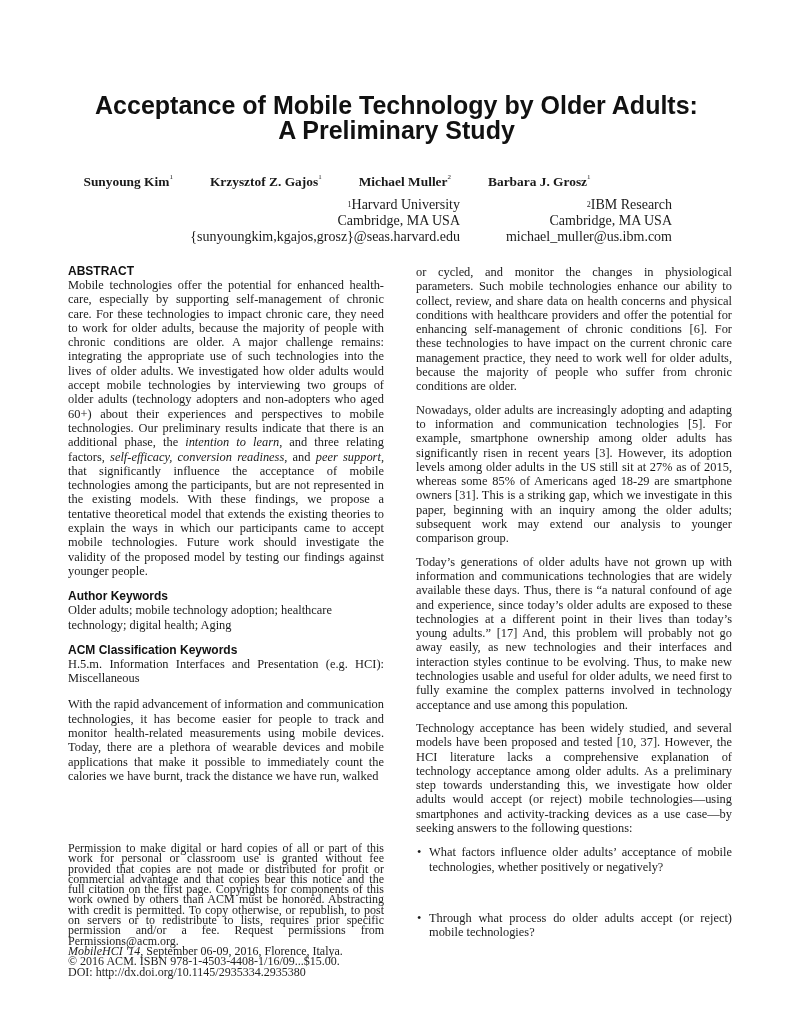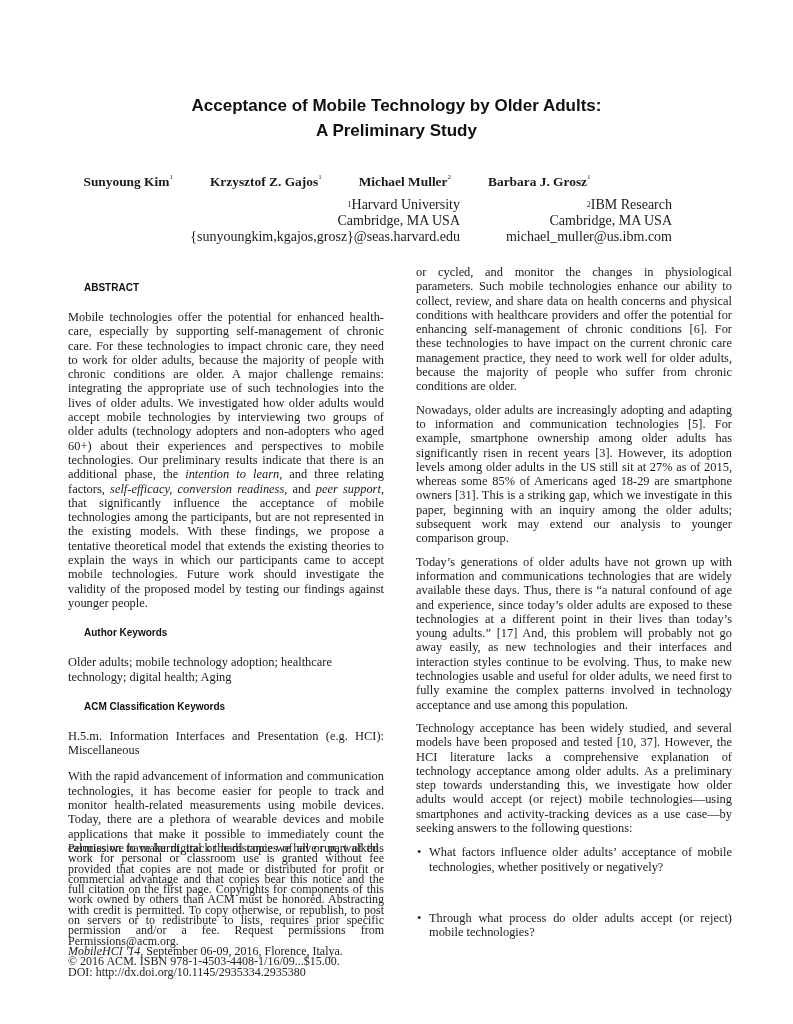--- a/index.html
+++ b/index.html
@@ -1,28 +1,28 @@
 <!DOCTYPE html>
 <html><head>
 <meta charset="utf-8">
 <style>
   html, body { margin: 0; padding: 0; background: #ffffff; }
   body { width: 793px; height: 1024px; position: relative; overflow: hidden; color: #1a1a1a; font-family: "Liberation Serif", serif; }
-  .title { position: absolute; top: 93px; left: 0; width: 793px; text-align: center; font-family: "Liberation Sans", sans-serif; font-weight: bold; font-size: 17px; line-height: 25px; color: #111; }
+  .title { position: absolute; top: 93px; left: 0; width: 793px; text-align: center; font-family: "Liberation Sans", sans-serif; font-weight: bold; font-size: 25px; line-height: 25px; color: #111; }
   .authors { position: absolute; top: 174px; left: 0; width: 674px; display: flex; justify-content: center; gap: 7px; font-family: "Liberation Serif", serif; font-weight: bold; font-size: 13.4px; }
   .author { display: inline-block; }
   .author sup { font-size: 7px; font-weight: normal; vertical-align: top; position: relative; top: -1px; }
   .aff { position: absolute; top: 197px; text-align: right; font-size: 14px; line-height: 16px; }
   .aff sup { font-size: 8px; vertical-align: top; }
   .aff1 { left: 140px; width: 320px; }
   .aff2 { left: 462px; width: 210px; }
   .col { position: absolute; top: 265px; width: 316px; font-size: 12.4px; line-height: 14.3px; text-align: justify; }
   .col-left { left: 68px; }
   .col-right { left: 416px; }
-  .hd { font-family: "Liberation Sans", sans-serif; font-weight: bold; font-size: 10px; line-height: 13px; margin: 16px; color: #111; }
+  .hd { font-family: "Liberation Sans", sans-serif; font-weight: bold; font-size: 12px; line-height: 13px; margin: 0; color: #111; }
   p { margin: 0; }
   .sec { margin-bottom: 12px; }
   .para { margin-bottom: 9px; }
   .footnote { position: absolute; left: 68px; top: 843px; width: 316px; font-size: 12px; line-height: 10.3px; text-align: justify; color: #222; }
   .bullets { list-style: none; margin: 0; padding: 0; }
   .bullets li { position: relative; padding-left: 13px; }
   .bullets li::before { content: "\2022"; position: absolute; left: 1px; top: 0; }
   .b1 { margin-top: 10px; }
   .b2 { margin-top: 37px; }
   i { }

